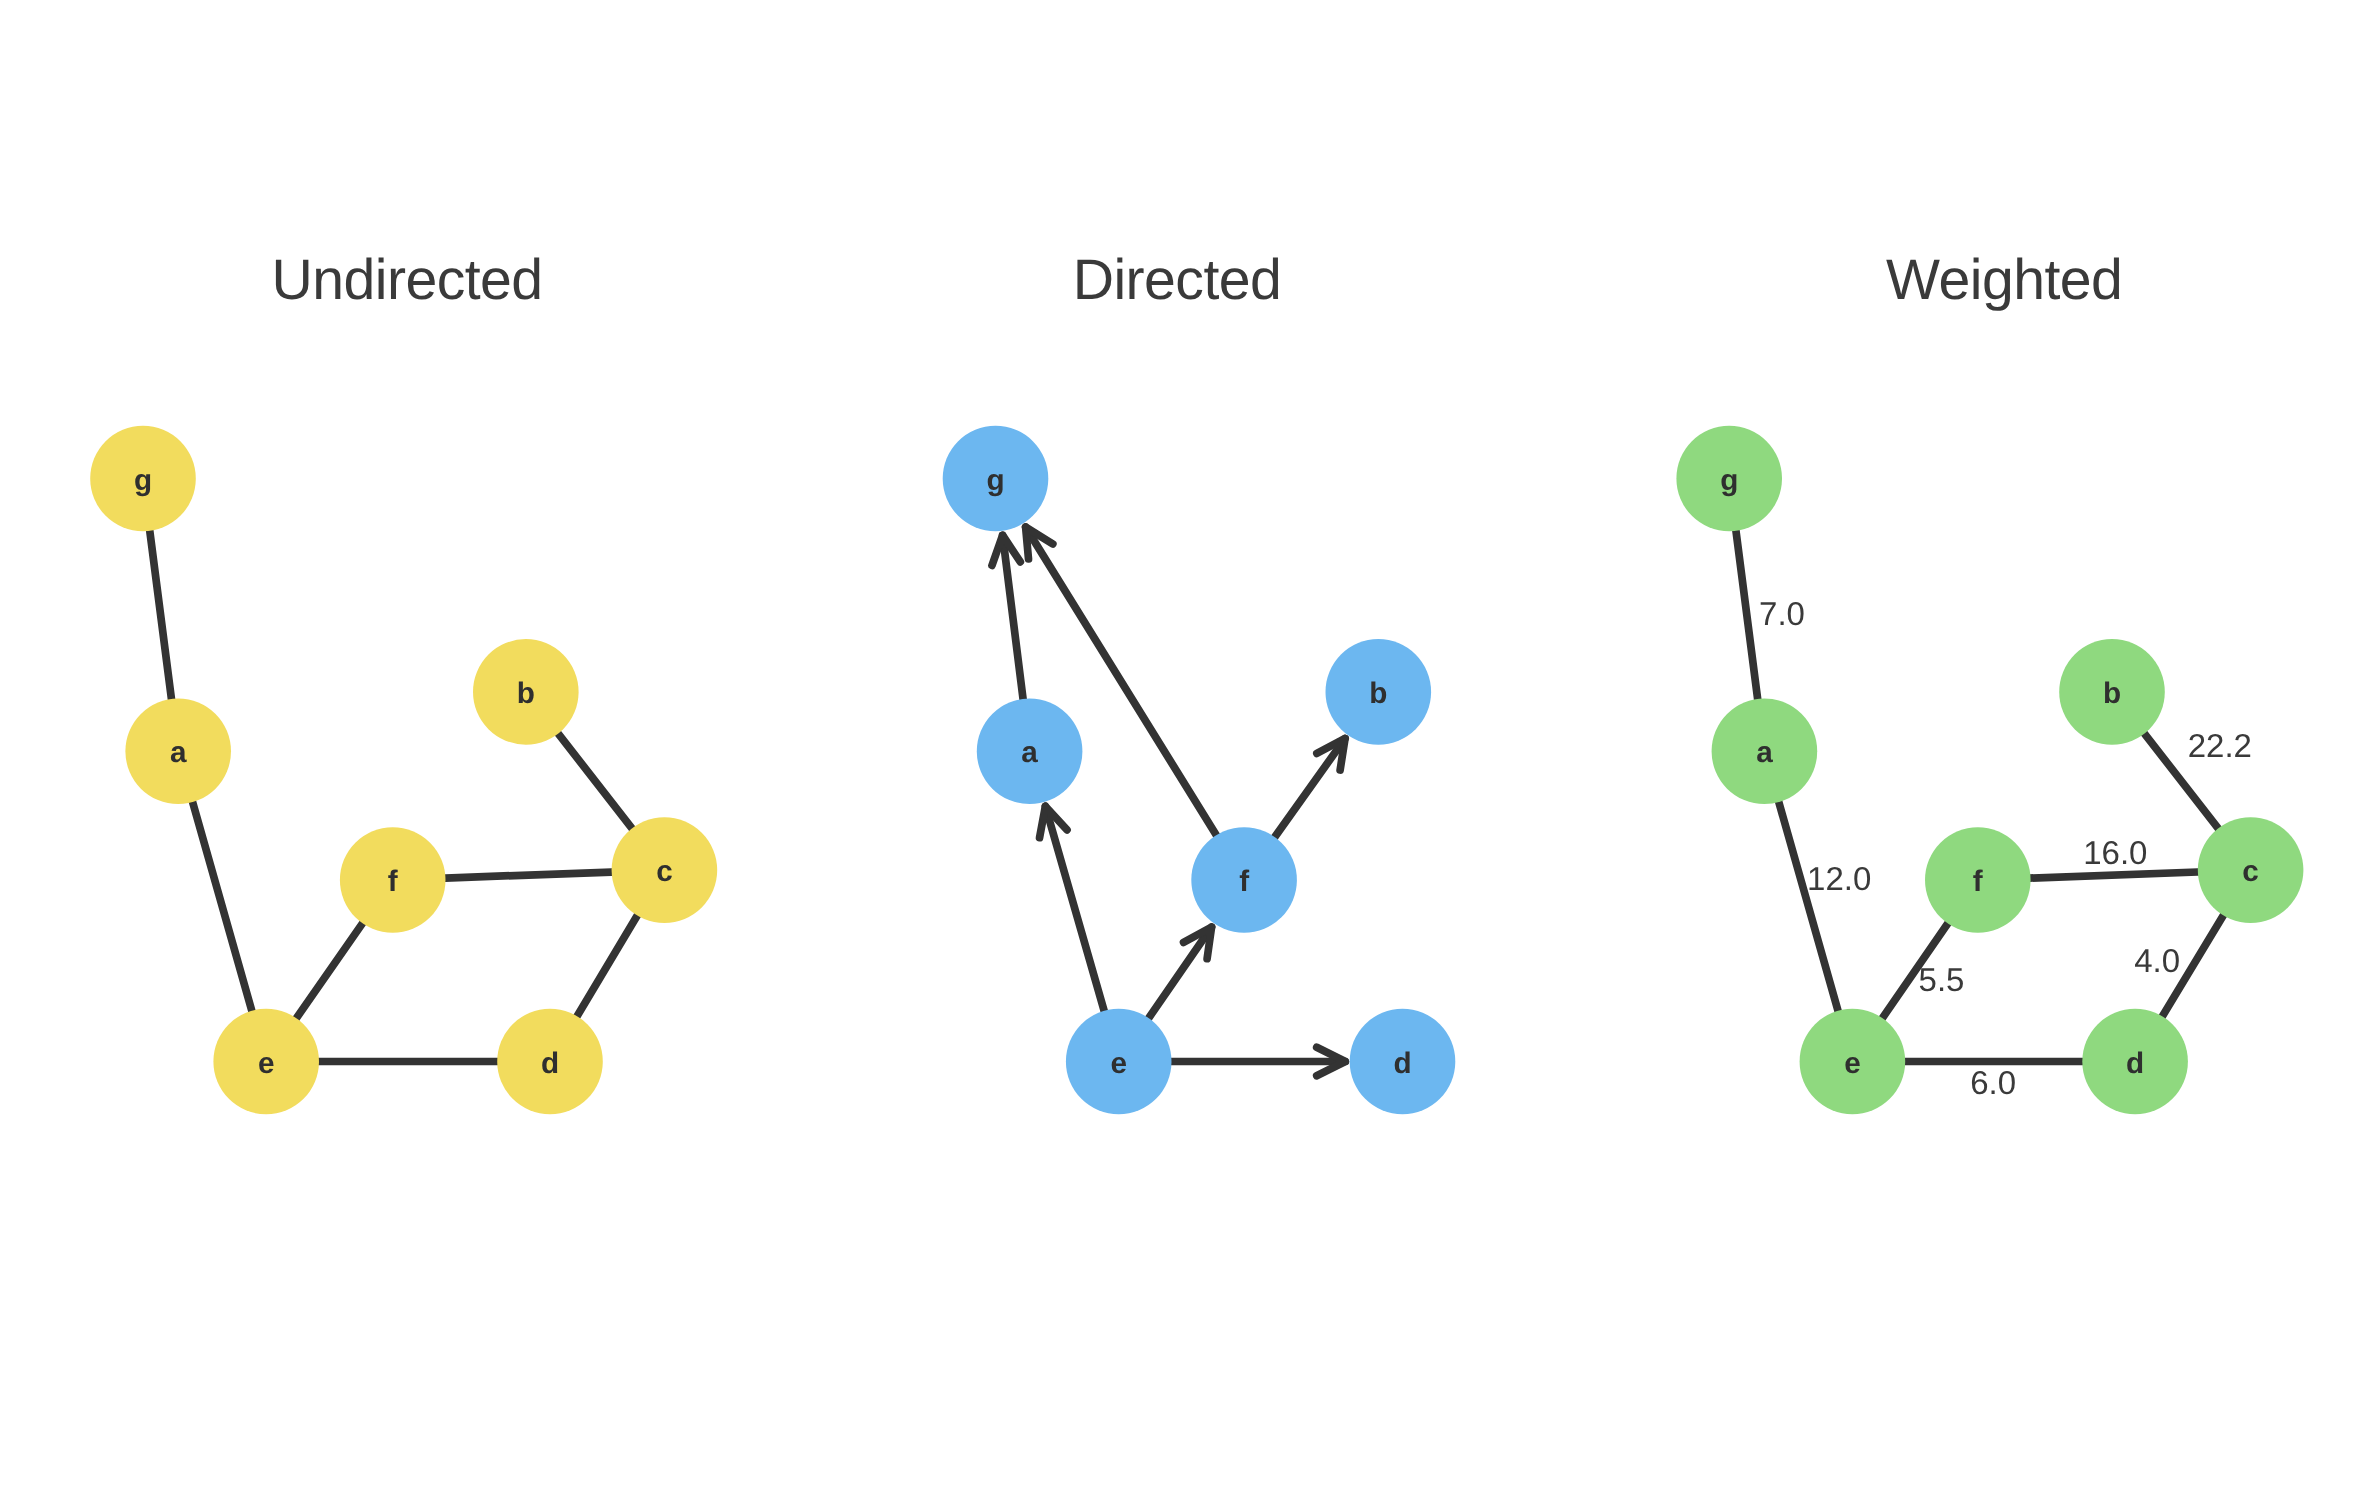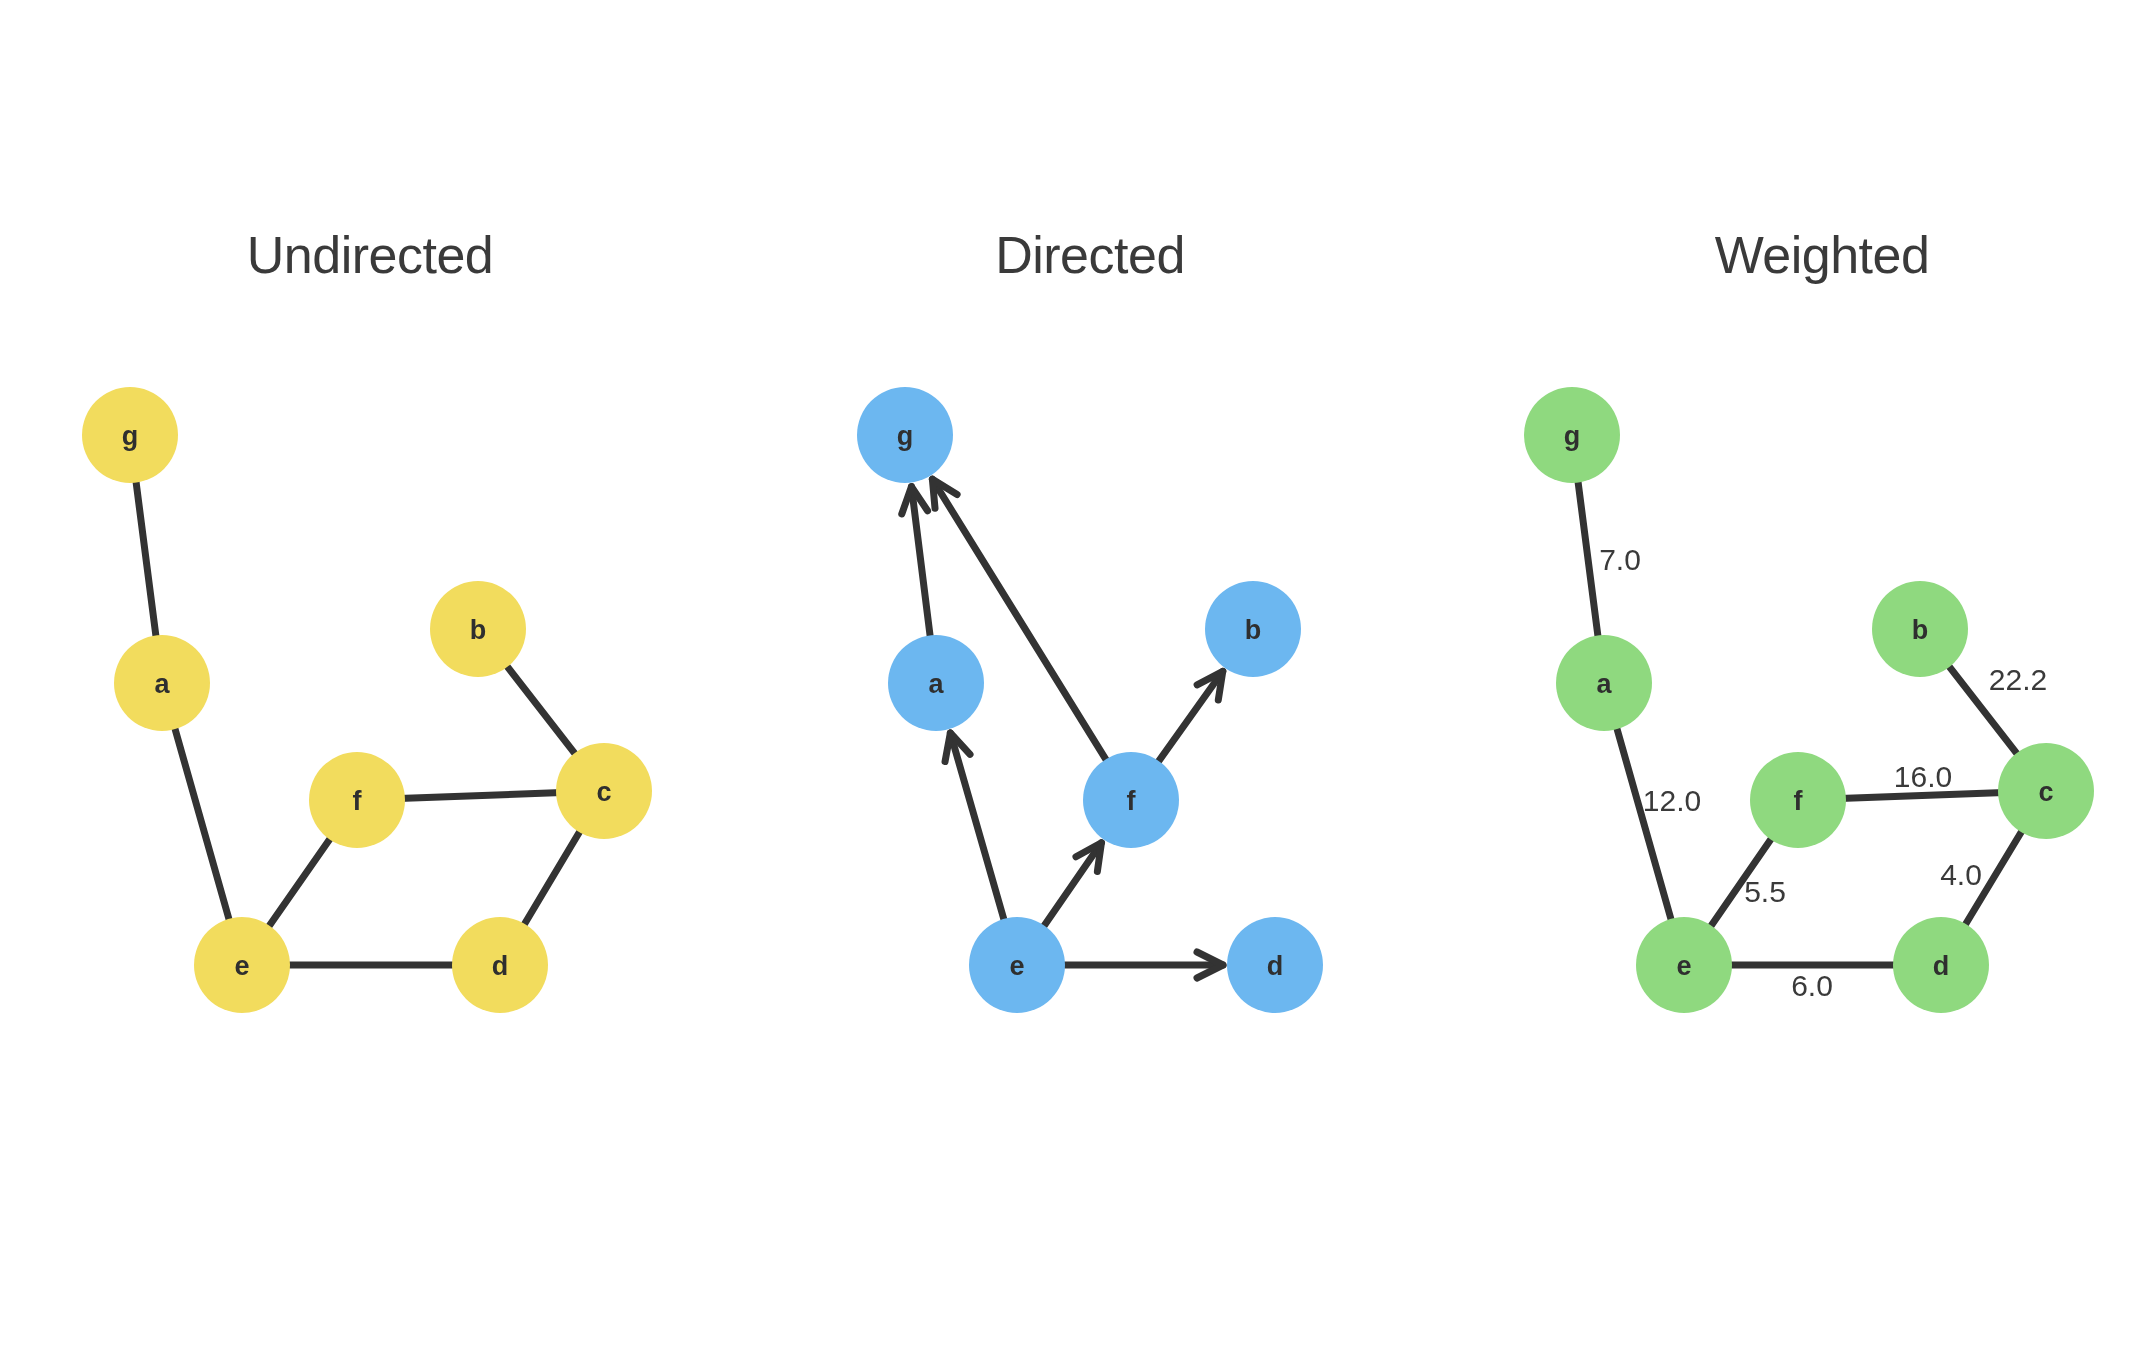--- a/index.html
+++ b/index.html
@@ -103,21 +103,21 @@
           <g style="pointer-events: auto;">
             <circle cx="242" cy="965" r="48" fill="#F2DC5D" class="node-circle"></circle>
             <text x="242" y="966" class="node-label" fill="#2f2f2f">e</text>
           </g>
           <g style="pointer-events: auto;">
             <circle cx="500" cy="965" r="48" fill="#F2DC5D" class="node-circle"></circle>
             <text x="500" y="966" class="node-label" fill="#2f2f2f">d</text>
           </g>
         </g>
       </svg>
-      <div class="panel-title" style="left: 690px; width: 800px; text-align: center; transform: none;">Directed</div>
+      <div class="panel-title" style="left: 670px; width: 800px; text-align: center; transform: none;">Directed</div>
       <svg class="graph-svg" width="2150" height="1350" style="pointer-events: none;">
         <g>
           <line x1="930.7905411472533" y1="641.324329178026" x2="911.4498061986388" y2="486.5984495891107" class="edge-line" stroke="#333333"></line>
           <path d="M 927.574321695236 510.78522283400633 L 911.4498061986388 486.5984495891107 L 901.7750969006806 514.0101259333258" fill="none" stroke="#333333" stroke-width="7" stroke-linecap="round" stroke-linejoin="round"></path>
           <line x1="1108.8897382625544" y1="764.29094896386" x2="932.3746097701708" y2="479.21120604474476" class="edge-line" stroke="#333333"></line>
           <path d="M 957.1147161664423 494.4731566245744 L 932.3746097701708 479.21120604474476 L 935.0091131440699 508.1604615096598" fill="none" stroke="#333333" stroke-width="7" stroke-linecap="round" stroke-linejoin="round"></path>
           <line x1="1005.405004955203" y1="924.6322394736699" x2="950.3557081507009" y2="732.9791320802183" class="edge-line" stroke="#333333"></line>
           <path d="M 970.028345246106 754.3797710826522 L 950.3557081507009 732.9791320802183 L 945.0387792059969 761.5576251580027" fill="none" stroke="#333333" stroke-width="7" stroke-linecap="round" stroke-linejoin="round"></path>
           <line x1="1040.8741385381247" y1="930.4453258000827" x2="1101.441542762322" y2="842.78197758085" class="edge-line" stroke="#333333"></line>
           <path d="M 1097.3578085386953 871.5625806806946 L 1101.441542762322 842.78197758085 L 1075.9668197482702 856.7833520618555" fill="none" stroke="#333333" stroke-width="7" stroke-linecap="round" stroke-linejoin="round"></path>

